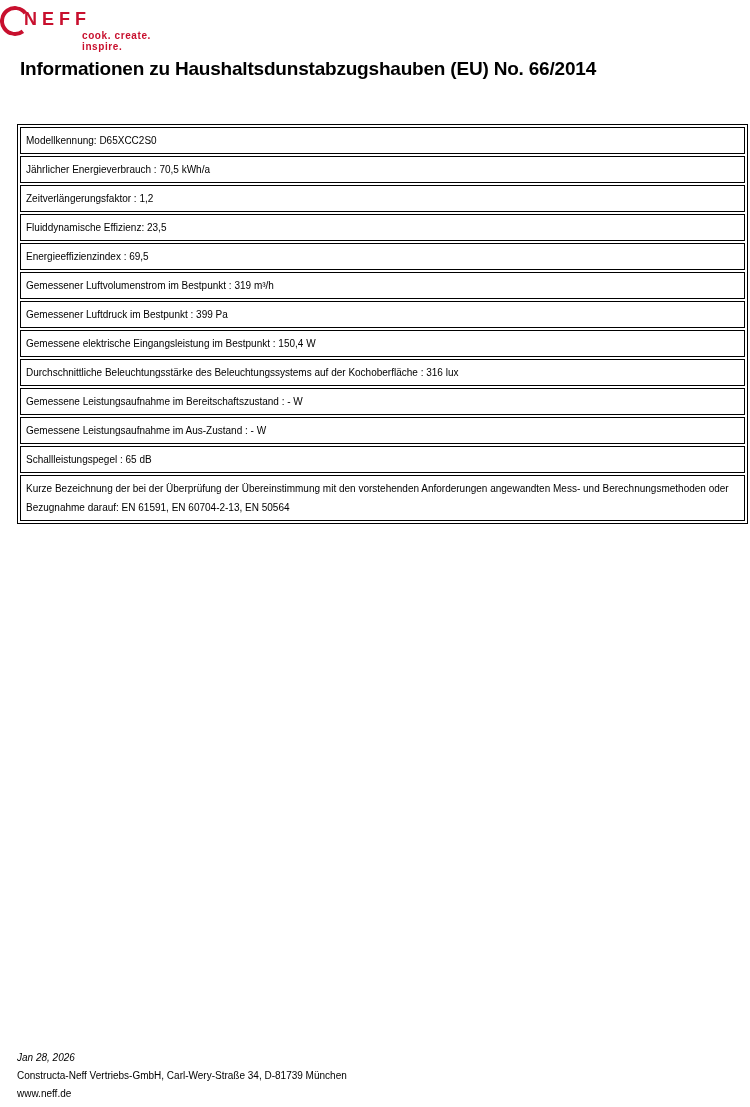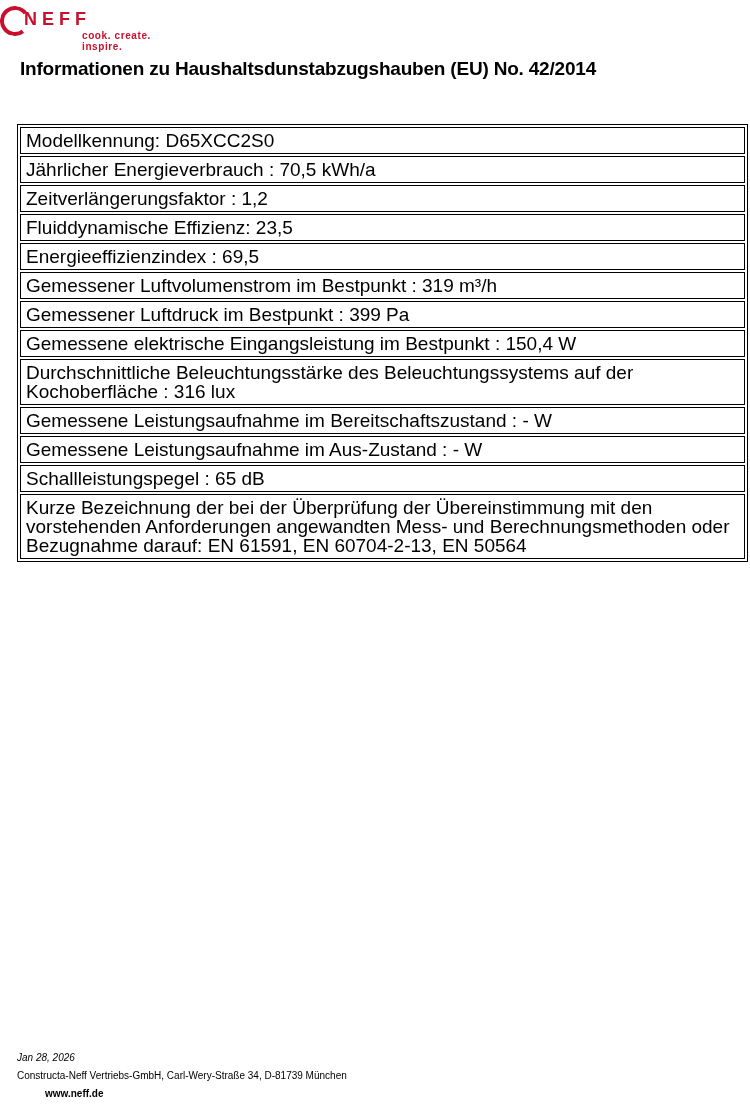--- a/index.html
+++ b/index.html
@@ -74,49 +74,49 @@
   table.spec-table {
     width: 100%;
     border-collapse: separate;
     border-spacing: 2px;
     border: 1px solid #000;
     background: #fff;
   }
   table.spec-table td {
     border: 1px solid #000;
     padding: 3px 5px 3px 5px;
-    font-size: 19px;
+    font-size: 10px;
     line-height: 19px;
     color: #000;
     vertical-align: top;
   }
 
   
   .footer {
     position: absolute;
     left: 17px;
     top: 1049px;
     width: 720px;
     font-size: 10px;
     line-height: 18px;
     color: #000;
   }
   .footer-date { font-style: italic; }
-  .footer-website { font-weight: bold; margin-left: 28px; }
+  .footer-website { font-weight: normal; }
 </style>
 </head>
 <body>
 
 <div class="logo">
   <span class="logo-ring"></span>
   <span class="logo-word">NEFF</span>
   <span class="logo-tagline">cook. create. inspire.</span>
 </div>
 
-<h1 class="doc-title">Informationen zu Haushaltsdunstabzugshauben (EU) No. 42/2014</h1>
+<h1 class="doc-title">Informationen zu Haushaltsdunstabzugshauben (EU) No. 66/2014</h1>
 
 <div class="spec-table-wrap">
   <table class="spec-table">
     <tbody>
         <tr>
           <td>Modellkennung: D65XCC2S0</td>
         </tr>
         <tr>
           <td>Jährlicher Energieverbrauch : 70,5 kWh/a</td>
         </tr>

